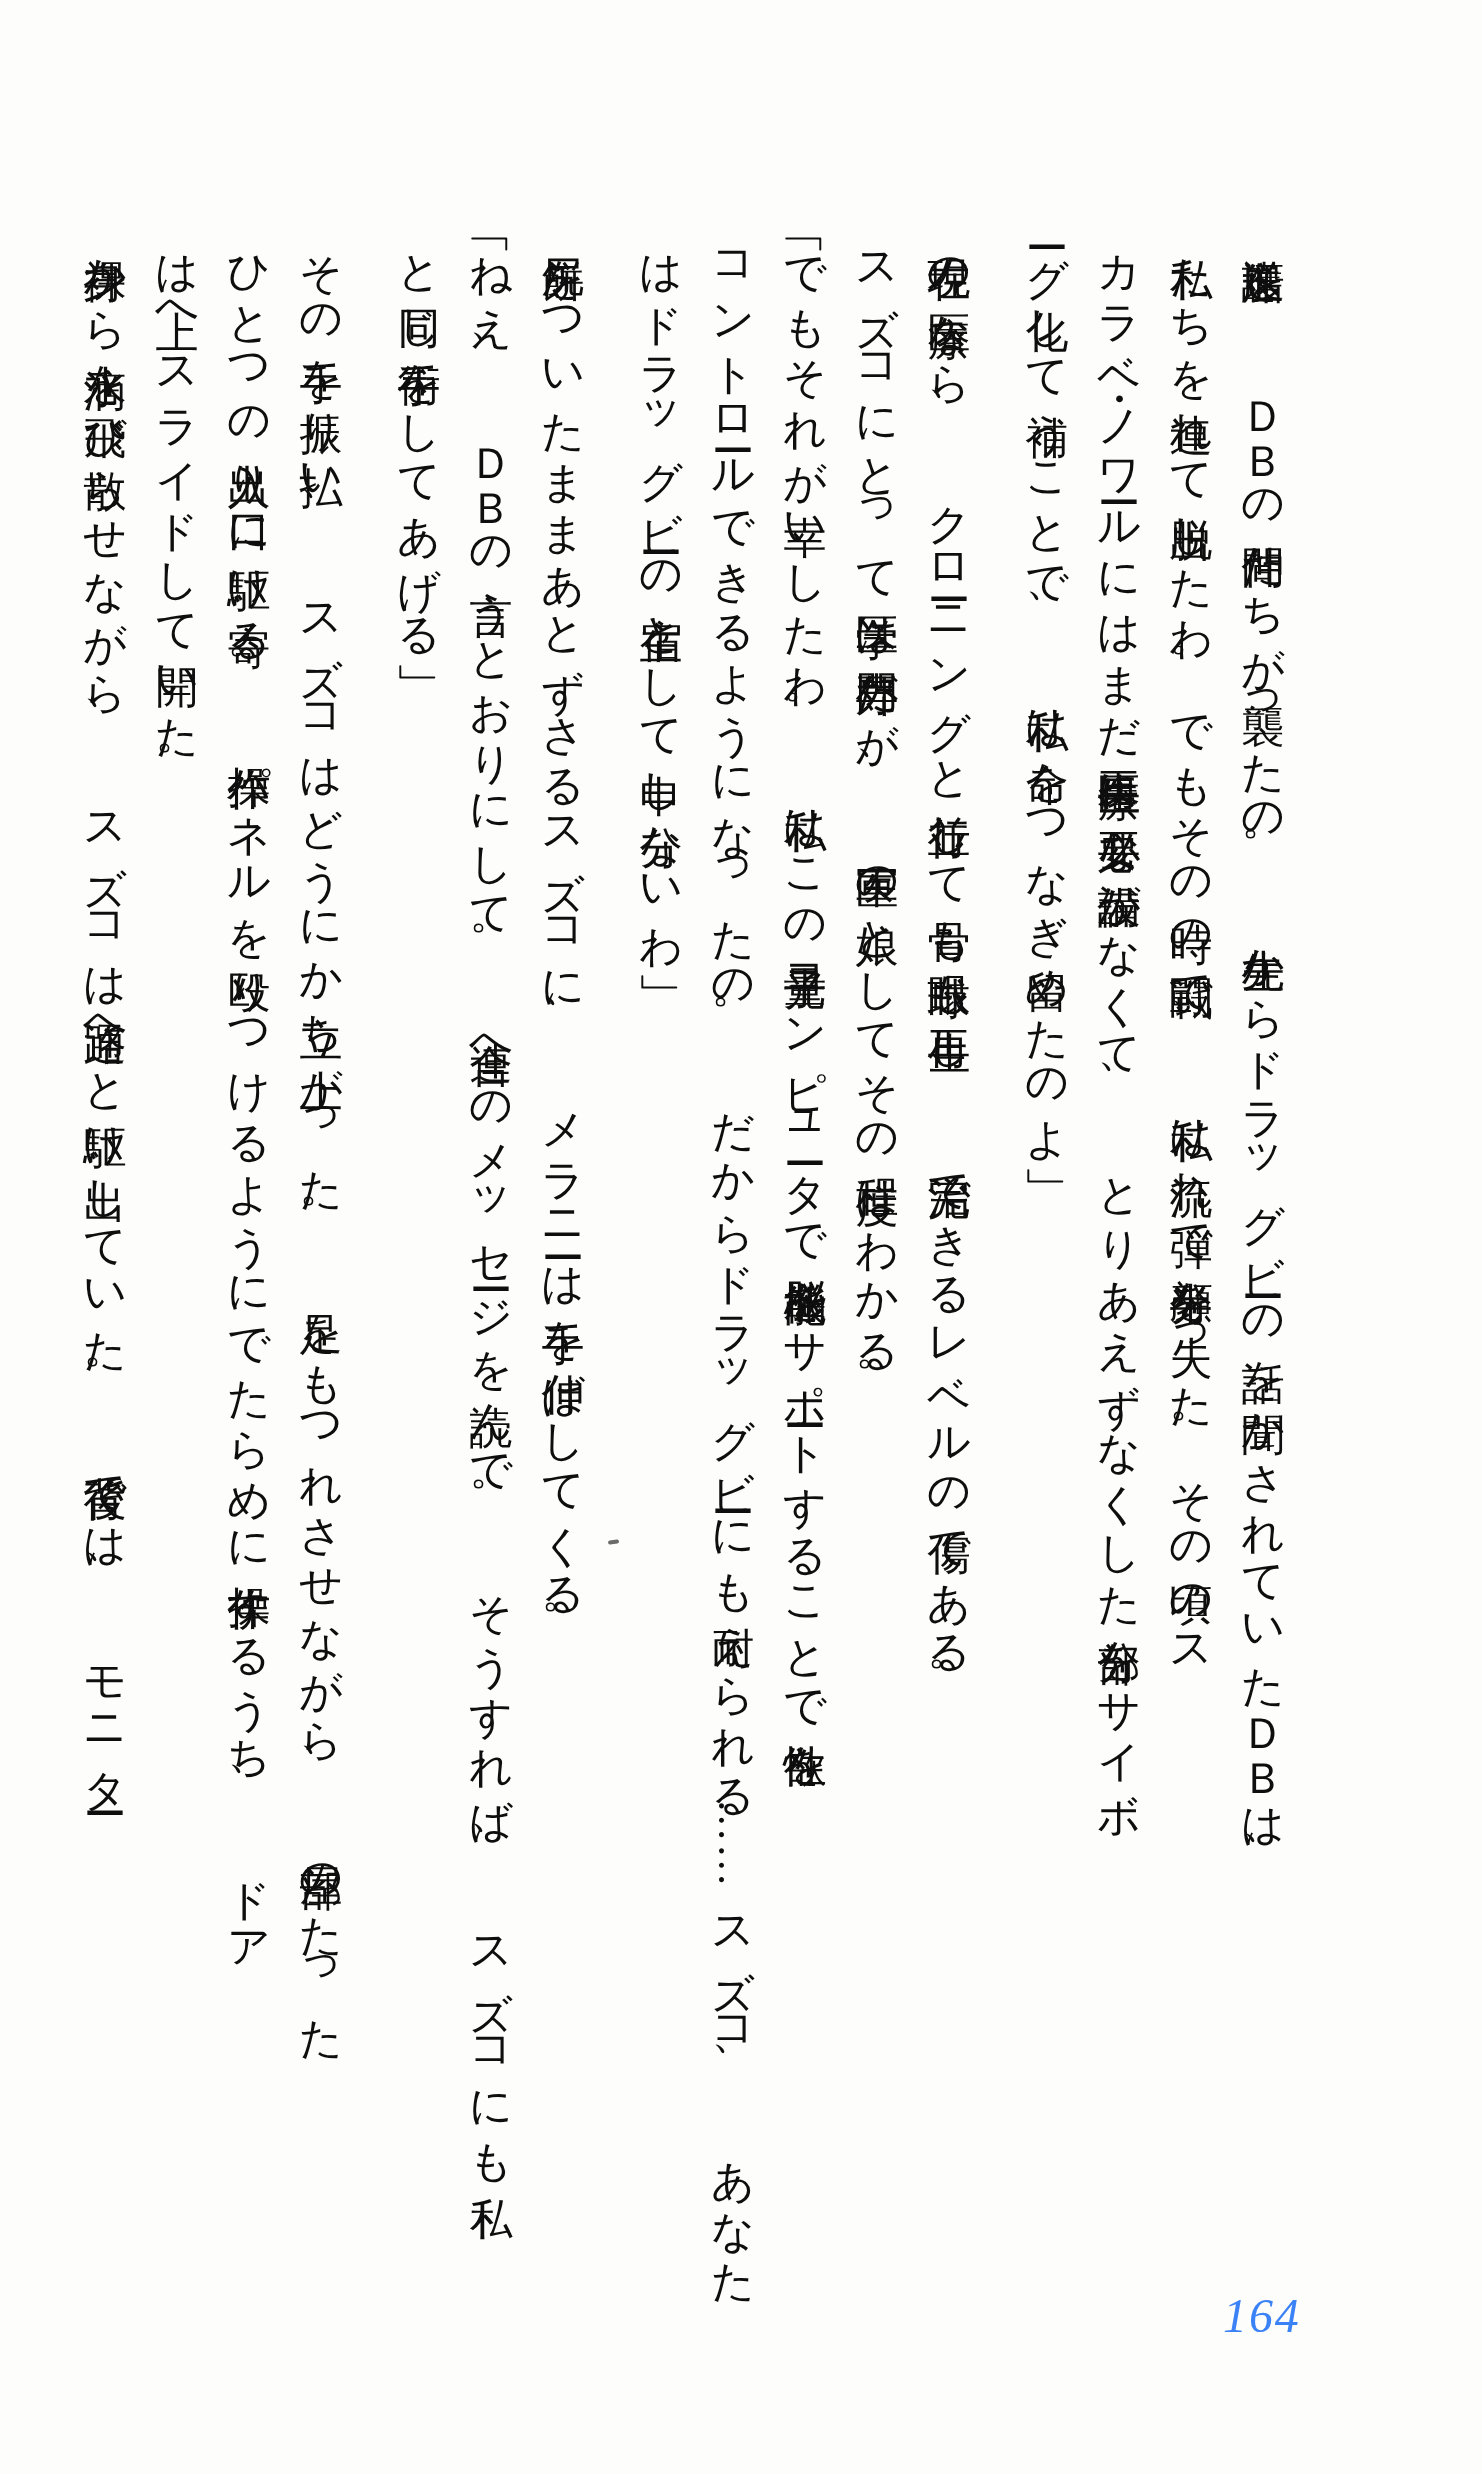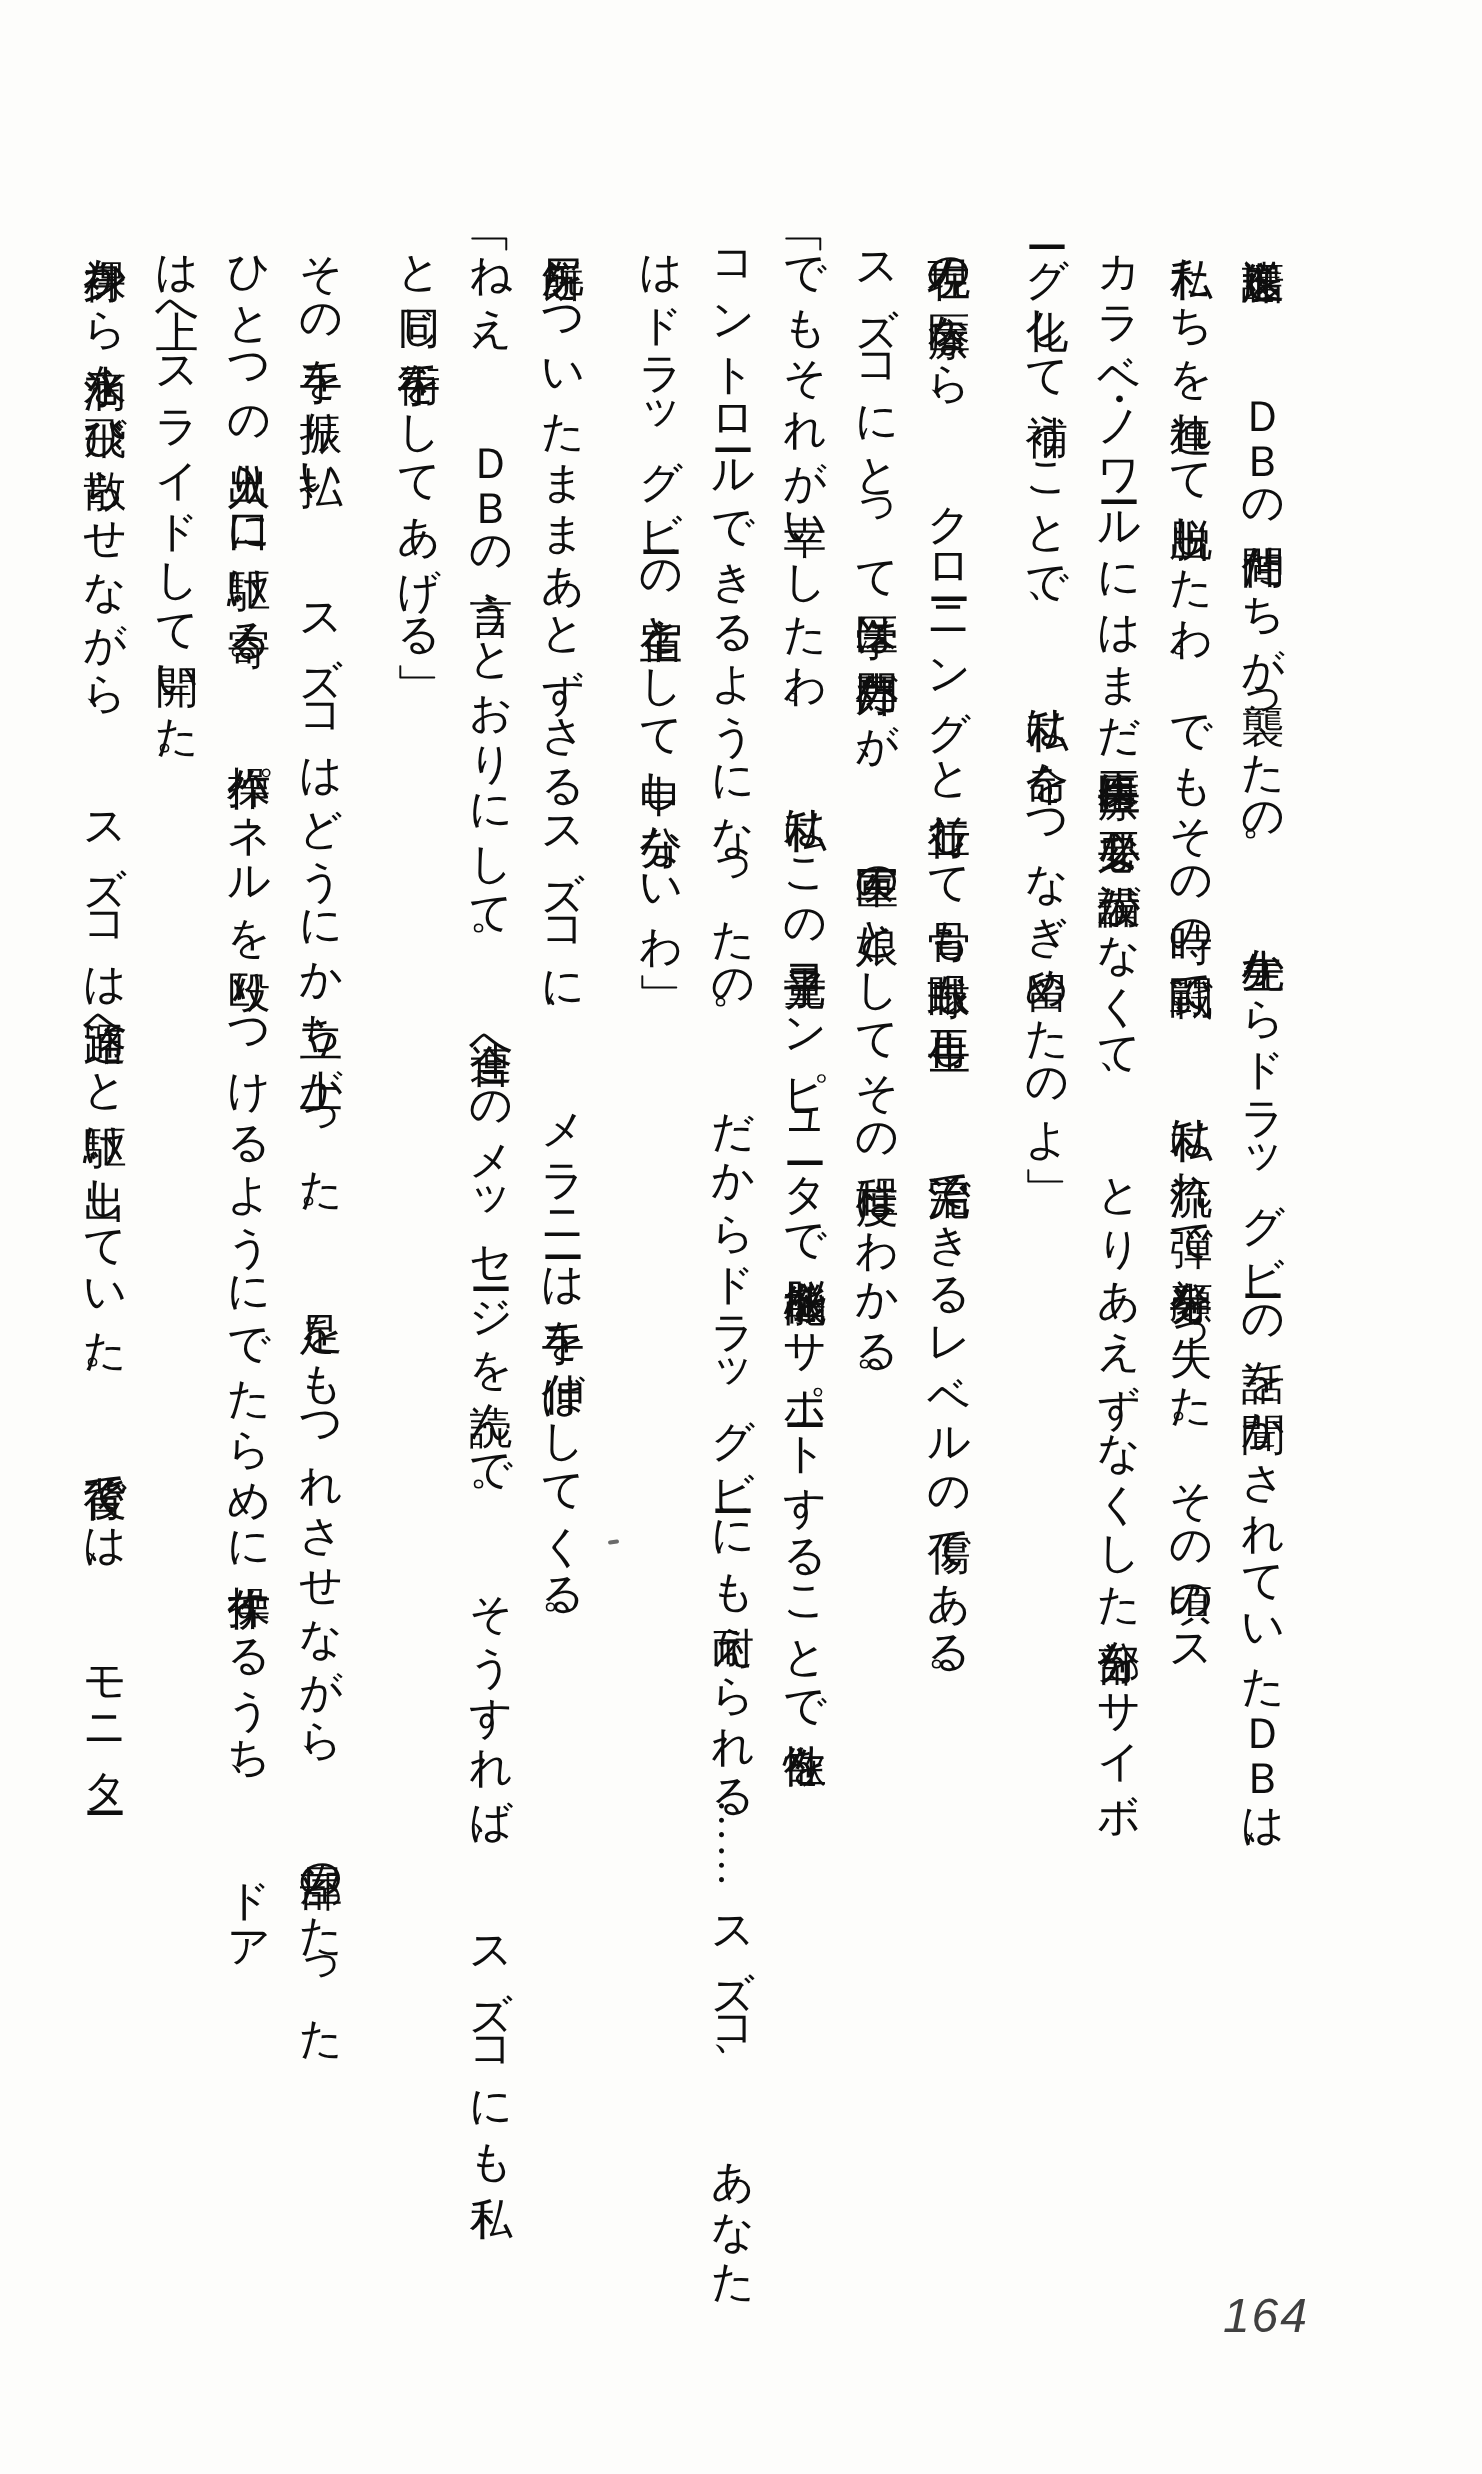--- a/index.html
+++ b/index.html
@@ -36,25 +36,25 @@
       line-height: 72px;
     }
     
     .col.indent {
       padding-block-start: 26px;
     }
     .page-number {
       position: absolute;
       left: 1223px;
       top: 2288px;
-      font-family: Liberation Sans, sans-serif;
+      font-family: Liberation Serif, serif;
       font-style: italic;
       font-size: 48px;
       letter-spacing: 1.9px;
-      color: #404040;
+      color: #3b82f6;
     }
     
     .ink-speck {
       position: absolute;
       left: 608px;
       top: 1540px;
       width: 11px;
       height: 3.7px;
       background: #3a3a3a;
       border-radius: 1.9px;

